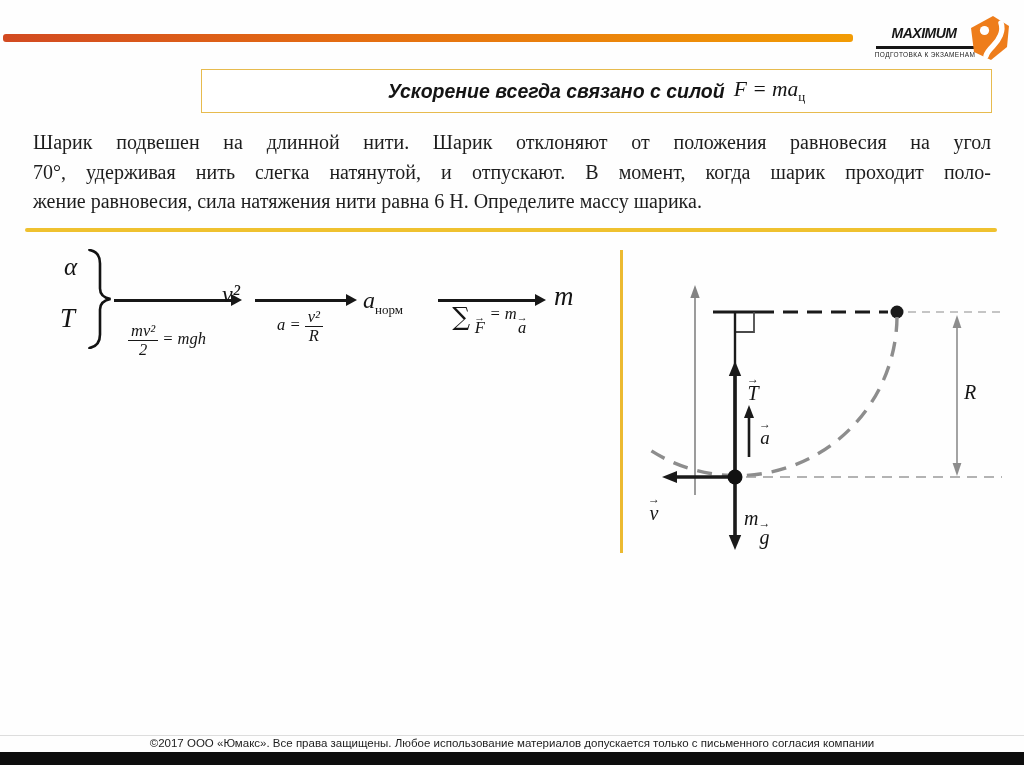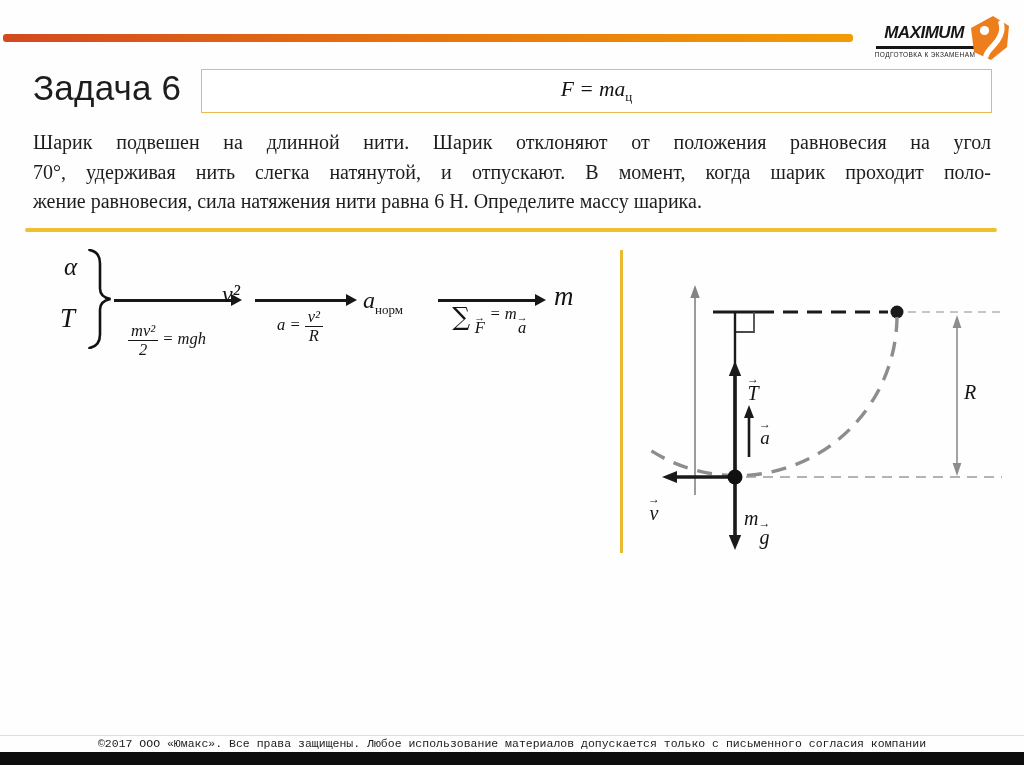--- a/index.html
+++ b/index.html
@@ -8,21 +8,21 @@
   #slide { position:relative; width:1024px; height:767px; background:#fefefe; }
 
   
   .top-rule { position:absolute; left:3px; top:34px; width:850px; height:8px;
     background:linear-gradient(90deg,#d24a21 0%, #e46c12 40%, #f29c05 100%);
     border-radius:3px; }
 
   
   .logo { position:absolute; left:872px; top:18px; width:140px; height:48px; }
   .logo .brand { position:absolute; left:2px; top:4px; width:100px; text-align:center;
-    font-size:17px; font-weight:bold; font-style:italic; letter-spacing:-0.5px; color:#161616; line-height:22px; }
+    font-size:14px; font-weight:bold; font-style:italic; letter-spacing:-0.5px; color:#161616; line-height:22px; }
   .logo .brand-underline { position:absolute; left:4px; top:28px; width:98px; height:2.5px; background:#161616; }
   .logo .tagline { position:absolute; left:0px; top:33px; width:106px; text-align:center;
     font-size:6.5px; letter-spacing:0.4px; color:#222; }
   .logo .emblem { position:absolute; left:99px; top:-2px; width:40px; height:44px; }
 
   
   .page-title { position:absolute; left:33px; top:66px; font-size:35px; line-height:44px;
     color:#1d1d1d; letter-spacing:0.2px; }
   .callout { position:absolute; left:201px; top:69px; width:791px; height:44px;
     border:1.5px solid #e7bb4e; background:#fff; display:flex; align-items:center; justify-content:center; gap:9px; }
@@ -61,43 +61,43 @@
   .vec-sm .acc { font-size:11px; line-height:6px; height:6px; }
 
   
   .diagram { position:absolute; left:620px; top:245px; width:404px; height:322px;
     font-family:"Liberation Serif", serif; font-style:italic; color:#141414; }
   .diagram .dlabel { position:absolute; font-size:20px; }
 
   
   .footer-line { position:absolute; left:0; top:735px; width:1024px; height:1px; background:#dddddd; }
   .copyright { position:absolute; left:0; top:737px; width:1024px; text-align:center;
-    font-size:11.5px; color:#1c1c1c;font-family:Liberation Mono, monospace; }
+    font-size:11.5px; color:#1c1c1c; }
   .bottom-bar { position:absolute; left:0; top:752px; width:1024px; height:13px; background:#0d0d0d; }
 </style>
 </head>
 <body>
 
 <div id="slide">
 
   <div class="top-rule"></div>
 
   <div class="logo">
     <div class="brand">MAXIMUM</div>
     <div class="brand-underline"></div>
     <div class="tagline">ПОДГОТОВКА К ЭКЗАМЕНАМ</div>
     <svg class="emblem" viewBox="0 0 40 44">
       <polygon points="22,0 38,10 36,31 20,44 3,36 0,12" fill="#ee7d1b"></polygon>
       <circle cx="13.5" cy="14.5" r="4.6" fill="#ffffff"></circle>
       <path d="M 30 7 C 33 15 28 24 22 30 C 19 33 16 36 15 40" stroke="#ffffff" stroke-width="5.4" stroke-linecap="round" fill="none"></path>
     </svg>
   </div>
 
-  <div class="page-title">Задача 6</div>
   <div class="callout">
+    <span class="ctext">Ускорение всегда связано с силой</span>
     <span class="cformula"><span>F = ma</span><span class="csub">ц</span></span>
   </div>
 
   <div class="problem">
     <div class="jline">Шарик подвешен на длинной нити. Шарик отклоняют от положения равновесия на угол</div>
     <div class="jline">70°, удерживая нить слегка натянутой, и отпускают. В момент, когда шарик проходит поло-</div>
     <div class="lline">жение равновесия, сила натяжения нити равна 6 Н. Определите массу шарика.</div>
   </div>
 
   <div class="mid-rule"></div>

